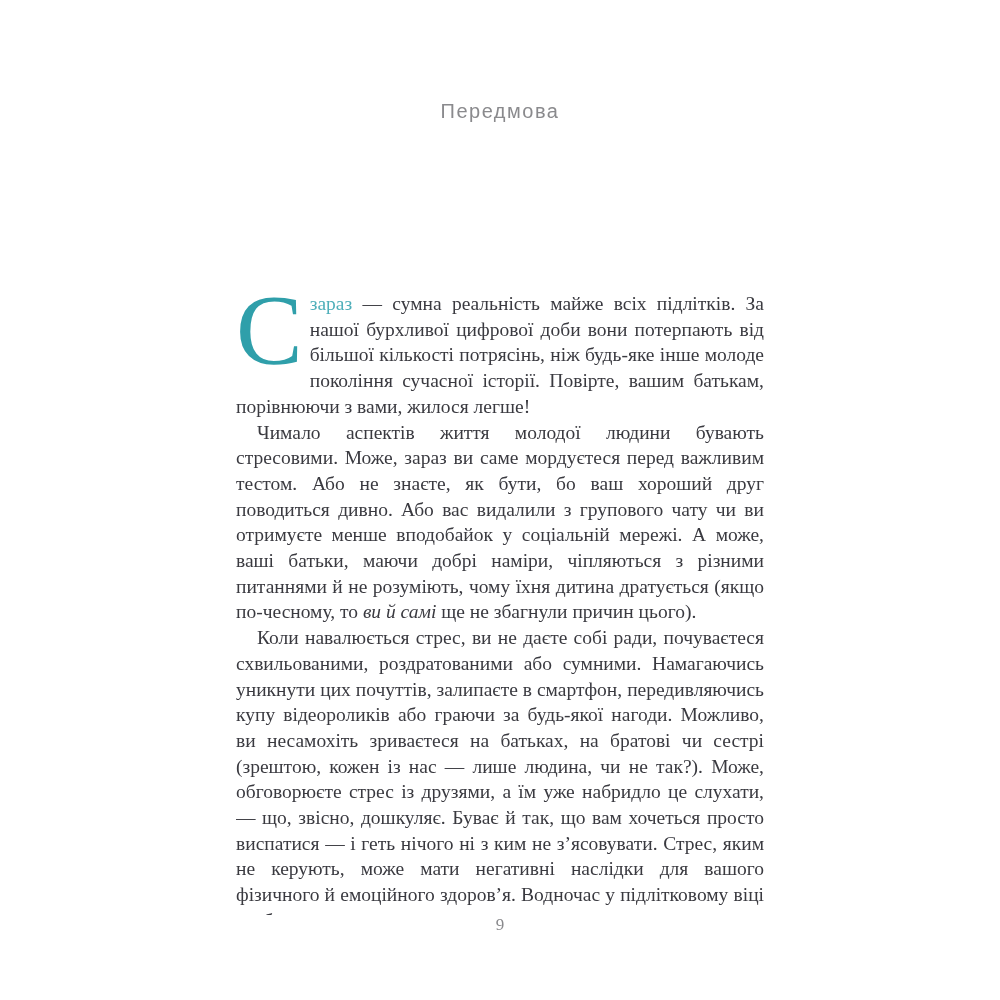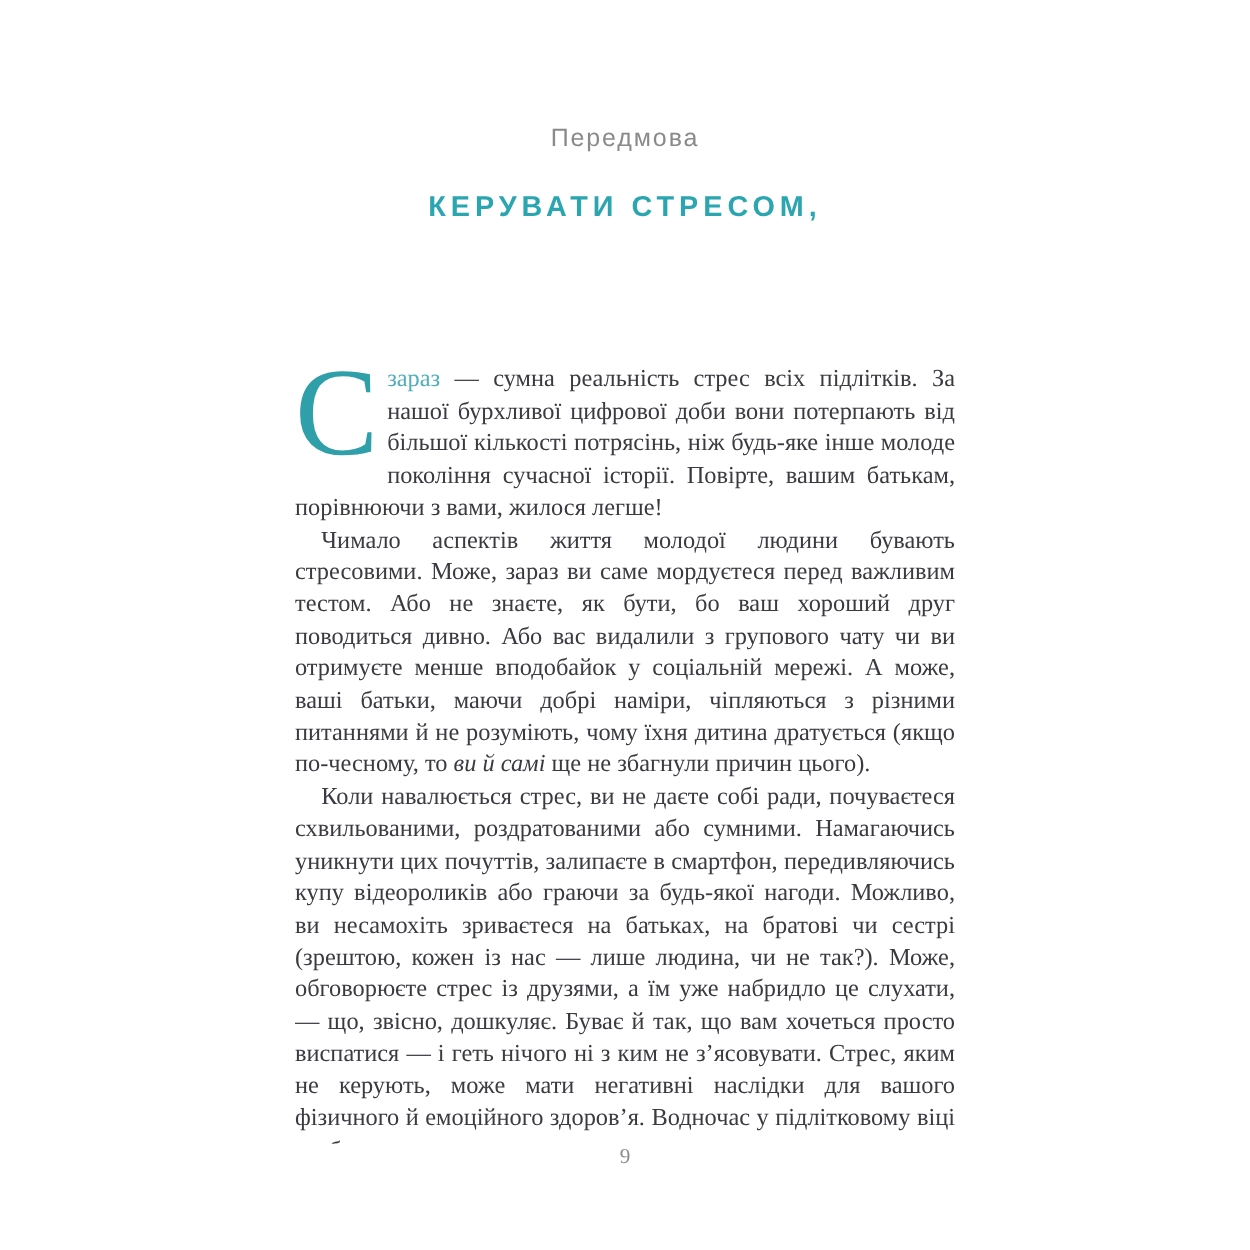--- a/index.html
+++ b/index.html
@@ -81,25 +81,25 @@
 </style>
 </head>
 <body>
 
 <div class="page">
   <div class="content">
 
     <div class="kicker">Передмова</div>
 
     <h1 class="title">
-      <span>КЕРУВАТИ СТРЕСОМ,</span><br>
+      <br>
     </h1>
 
     <div class="body-text" id="body-text">
-        <p class="para"><span class="dropcap">С</span><span class="accent">зараз</span><span> — сумна реальність стрес всіх підлітків. За нашої бурхливої цифрової доби вони потерпають від більшої кількості потрясінь, ніж будь-яке інше молоде покоління сучасної історії. Повірте, вашим батькам, порівнюючи з вами, жилося легше!</span></p>
+        <p class="para"><span class="dropcap">С</span><span class="accent">зараз</span><span> — сумна реальність майже всіх підлітків. За нашої бурхливої цифрової доби вони потерпають від більшої кількості потрясінь, ніж будь-яке інше молоде покоління сучасної історії. Повірте, вашим батькам, порівнюючи з вами, жилося легше!</span></p>
         <p class="para indent"><span>Чимало аспектів життя молодої людини бувають стресовими. Може, зараз ви саме мордуєтеся перед важливим тестом. Або не знаєте, як бути, бо ваш хороший друг поводиться дивно. Або вас видалили з групового чату чи ви отримуєте менше вподобайок у соціальній мережі. А може, ваші батьки, маючи добрі наміри, чіпляються з різними питаннями й не розуміють, чому їхня дитина дратується (якщо по-чесному, то </span><span class="italic">ви й самі</span><span> ще не збагнули причин цього).</span></p>
         <p class="para indent"><span>Коли навалюється стрес, ви не даєте собі ради, почуваєтеся схвильованими, роздратованими або сумними. Намагаючись уникнути цих почуттів, залипаєте в смартфон, передивляючись купу відеороликів або граючи за будь-якої нагоди. Можливо, ви несамохіть зриваєтеся на батьках, на братові чи сестрі (зрештою, кожен із нас — лише людина, чи не так?). Може, обговорюєте стрес із друзями, а їм уже набридло це слухати, — що, звісно, дошкуляє. Буває й так, що вам хочеться просто виспатися — і геть нічого ні з ким не з’ясовувати. Стрес, яким не керують, може мати негативні наслідки для вашого фізичного й емоційного здоров’я. Водночас у підлітковому віці треба</span></p>
       </div>
 
     <div class="folio">9</div>
 
   </div>
 </div>
 
 </body></html>

